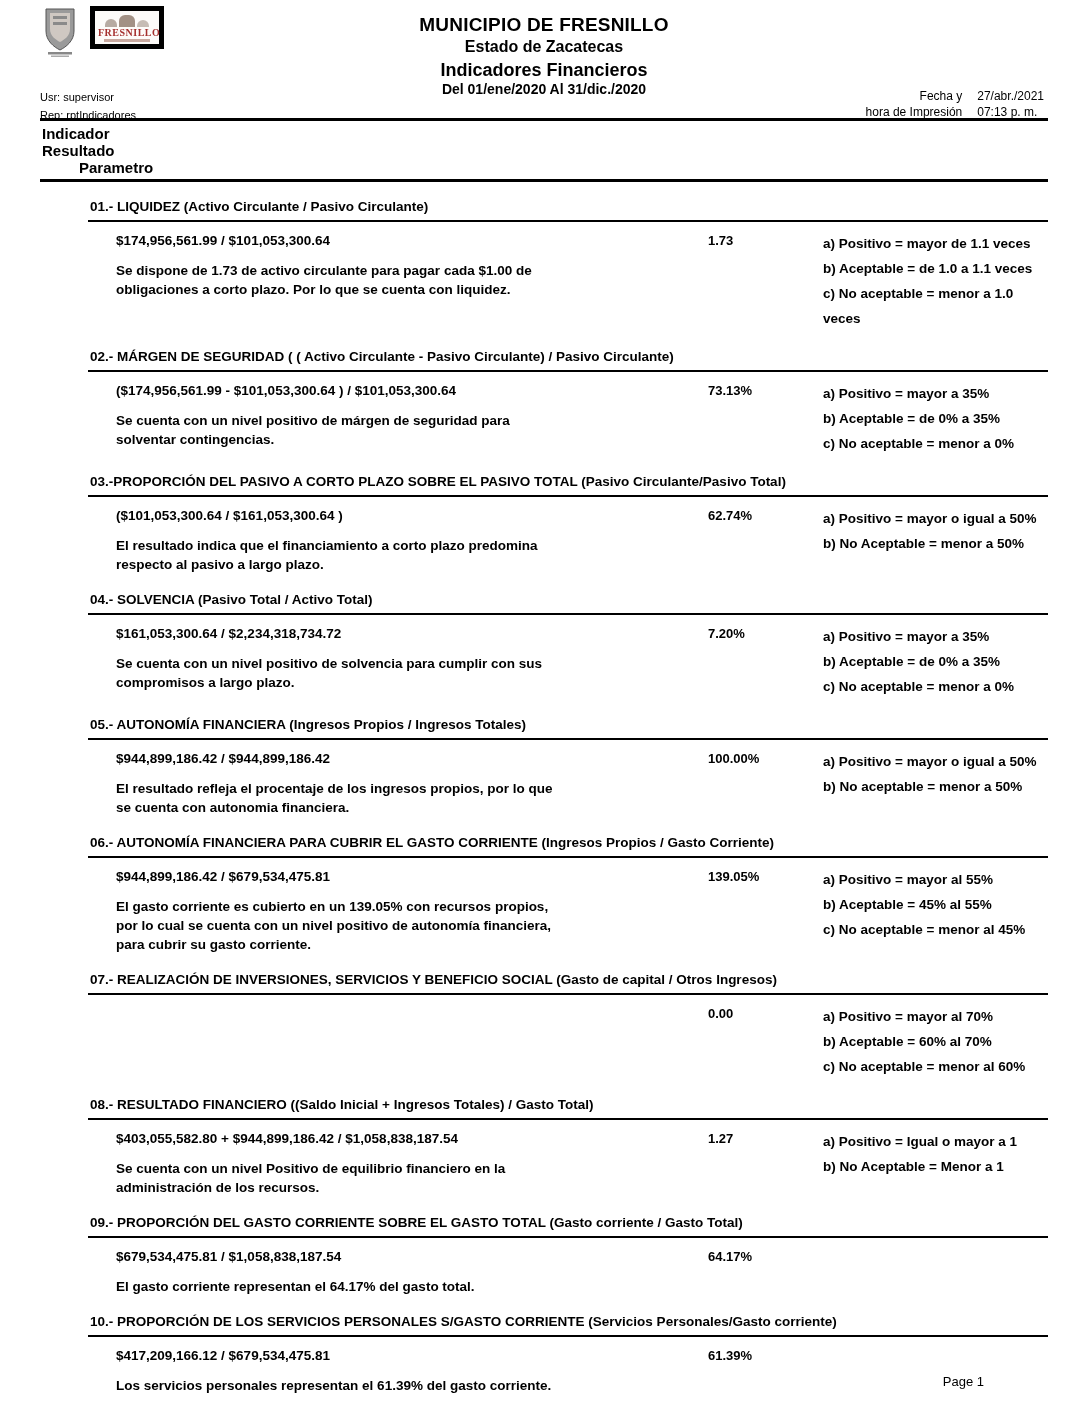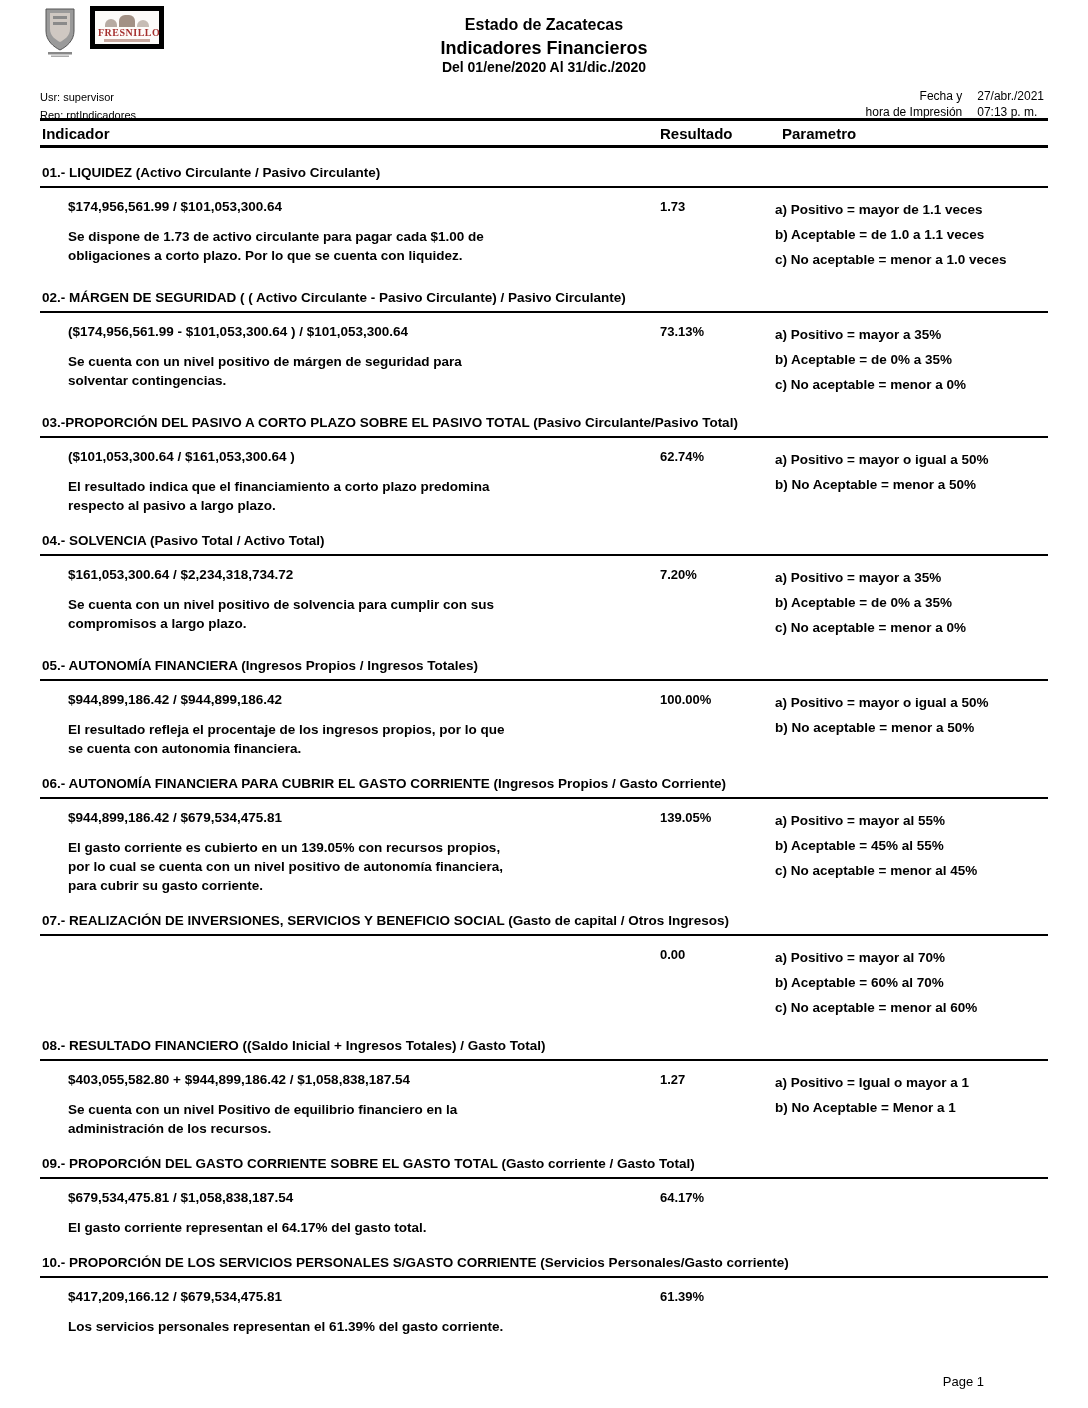--- a/index.html
+++ b/index.html
@@ -27,27 +27,27 @@
   .meta-right { position:absolute; right:4px; top:88px; display:flex; align-items:flex-end; font-size:12px; }
   .print-label { text-align:right; line-height:16px; }
   .print-sep { border-left:1px solid #000; margin:0 7px; }
   .print-value { text-align:left; line-height:16px; }
 
   
   .rule.thick { border-top:3px solid #000; }
   .rule.thin { border-top:2px solid #000; margin-top:5px; }
 
   
-  .col-row { display:flex; font-weight:bold; font-size:15px; padding:4px 0 3px 2px; }
+  .col-row { display:flex; font-weight:bold; font-size:15px; padding:4px 0 3px 2px;flex-direction:column; }
   .col-ind { width:618px; }
   .col-res { width:85px; text-align:left; }
   .col-par { flex:1; margin-left:37px; }
 
   
-  #indicators { padding-top:16px; }
+  #indicators { padding-top:16px;margin-left:48px; }
   .indicator { margin-bottom:17px; }
   .ind-title { font-size:13.5px; font-weight:bold; padding-left:2px; line-height:17px; }
   .ind-body { display:flex; margin-top:9px;font-weight:bold; }
   .ind-left { width:620px; padding-left:28px; }
   .formula { font-size:13.5px; line-height:19px; min-height:1px; }
   .description { font-size:13.5px; margin-top:11px; white-space:pre-line; line-height:19px; }
   .description:empty { margin-top:0; }
   .ind-result { width:85px; text-align:left; font-size:13px; line-height:19px; }
   .ind-params { flex:1; margin-left:30px; font-size:13.5px; }
   .param { line-height:25px; }
@@ -75,20 +75,21 @@
           <span class="hill"></span>
             <span class="hill h2"></span>
             <span class="hill h3"></span>
         </div>
         <div class="logo-text">FRESNILLO</div>
         <div class="logo-tagline"></div>
       </div>
     </div>
 
     <div class="titles">
+      <div class="title">MUNICIPIO DE FRESNILLO</div>
       <div class="subtitle">Estado de Zacatecas</div>
       <div class="report-title">Indicadores Financieros</div>
       <div class="period">Del 01/ene/2020 Al 31/dic./2020</div>
     </div>
 
     <div class="meta-left">
       <div>Usr: supervisor</div>
       <div>Rep: rptIndicadores</div>
     </div>
 

